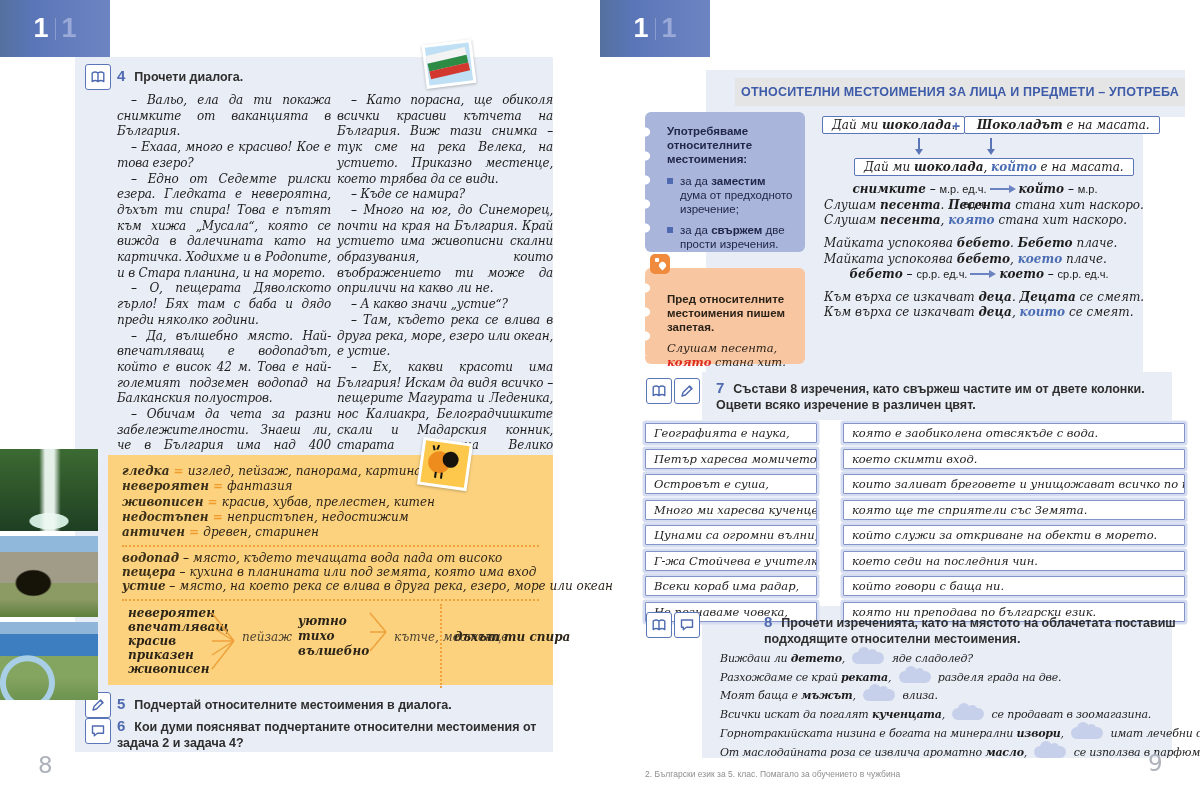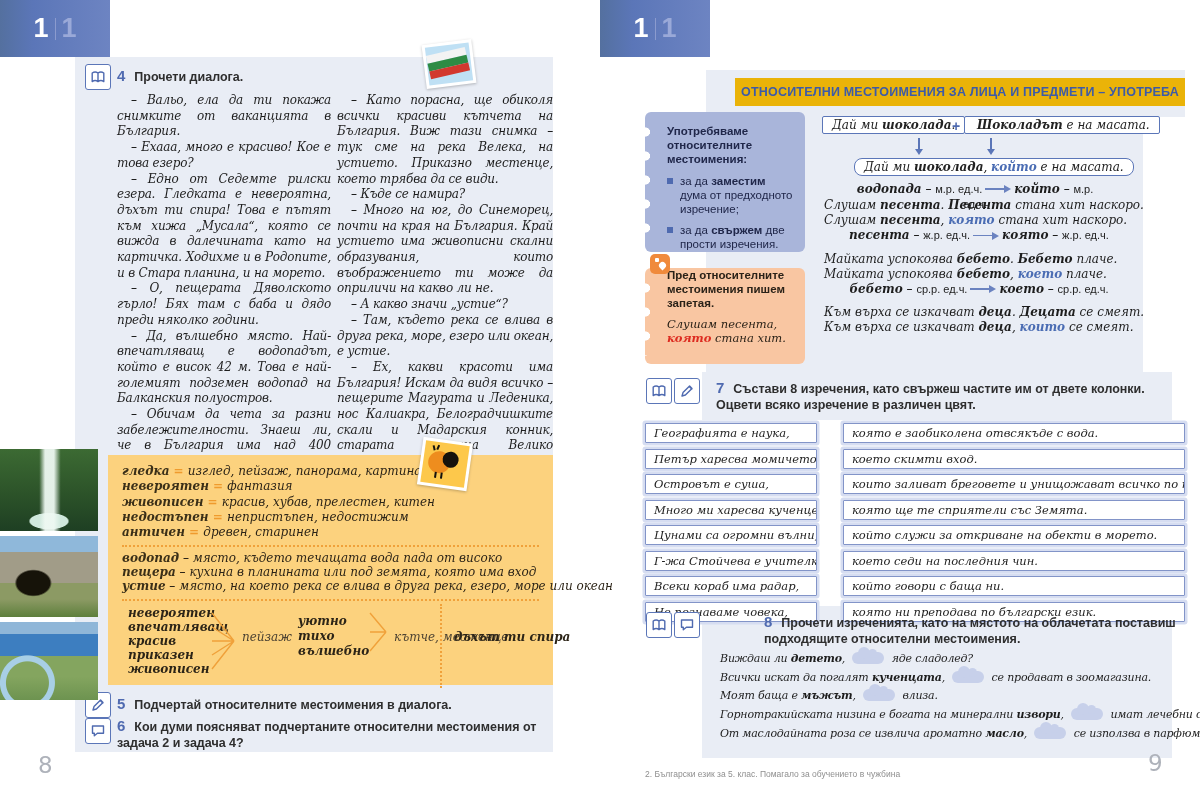--- a/index.html
+++ b/index.html
@@ -60,31 +60,31 @@
   .bird-inner{position:relative;width:100%;height:100%;background:#fdc84b;overflow:hidden;}
   .bird-body{position:absolute;left:5px;top:9px;width:22px;height:22px;background:#ee8d1e;border-radius:50%;}
   .bird-head{position:absolute;left:19px;top:8px;width:16px;height:16px;background:#16120c;border-radius:50%;}
   .bird-leg{position:absolute;width:2px;height:6px;background:#16120c;top:30px;}
   .bird-tuft{position:absolute;left:8px;top:4px;width:2px;height:5px;background:#16120c;transform:rotate(-20deg);}
   .bird-tuft2{position:absolute;left:12px;top:3px;width:2px;height:5px;background:#16120c;transform:rotate(15deg);}
   
   .pagenum{position:absolute;font-family:"DejaVu Sans",sans-serif;font-size:23px;color:#aeb2ba;}
   .footer{position:absolute;font-size:8.5px;color:#8f8f8f;}
   
-  .title-strip{position:absolute;background:#eab308;display:flex;align-items:center;justify-content:center;
+  .title-strip{position:absolute;background:#e5e5e5;display:flex;align-items:center;justify-content:center;
     font-weight:bold;font-size:12.5px;color:#3d5ba8;letter-spacing:.2px;}
   .side-box{position:absolute;border-radius:6px;z-index:4;box-sizing:border-box;}
   .side-box::before{content:"";position:absolute;left:-4px;top:8px;bottom:8px;width:9px;
     background-image:radial-gradient(circle 4.5px at 4.5px 12px,#fff 4.3px,rgba(0,0,0,0) 4.8px);
     background-size:9px 24px;background-repeat:repeat-y;}
   .rule-box{background:#a9b5da;color:#20274a;padding:12px 10px 6px 22px;font-size:11.5px;line-height:14px;}
   .rule-intro{font-weight:bold;margin-bottom:8px;}
   .bullet-row{display:flex;margin-bottom:7px;}
   .bullet-sq{flex:0 0 auto;width:6px;height:6px;background:#4f6ab0;margin:4px 7px 0 0;}
-  .comma-box{background:#f9c6a2;color:#2b2218;padding:0 10px 6px 22px;font-size:11.5px;line-height:14px;}
+  .comma-box{background:#f9c6a2;color:#2b2218;padding:24px 10px 6px 22px;font-size:11.5px;line-height:14px;}
   .comma-rule{font-weight:bold;margin-bottom:7px;}
   .comma-ex{font-family:"DejaVu Serif",serif;font-style:italic;font-size:11.5px;line-height:14px;}
   .quote-icon{position:absolute;width:20px;height:20px;background:#f08a3c;border-radius:5px;z-index:5;}
   .quote-icon::before{content:"";position:absolute;left:5px;top:4px;width:4px;height:4px;background:#fff;border-radius:1px;}
   .quote-icon::after{content:"";position:absolute;left:9px;top:8px;width:7px;height:7px;background:#fff;
     border-radius:50% 50% 50% 0;transform:rotate(-45deg);}
   .ex-box{position:absolute;background:#fff;border:1.5px solid #5b76b8;border-radius:2px;padding:1px 9px;
     font-family:"DejaVu Serif",serif;font-style:italic;font-size:12px;white-space:nowrap;}
   .plus{position:absolute;color:#4f6ab0;font-weight:bold;font-size:14px;}
   .varr{position:absolute;width:1.5px;height:12px;background:#5b76b8;}
@@ -265,28 +265,27 @@
     <div class="side-box comma-box" style="left:645px;top:268px;width:160px;height:96px;">
       <div class="comma-rule">Пред относителните местоимения пишем запетая.</div>
       <div class="comma-ex"><span>Слушам песента,</span><span class="rd"> която</span><span> стана хит.</span></div>
     </div>
 
     <div class="ex-box" style="left:822px;top:116px;"><span>Дай ми </span><span class="b">шоколада</span><span>.</span></div>
     <div class="plus" style="left:952px;top:118px;">+</div>
     <div class="ex-box" style="left:964px;top:116px;padding-left:12px;"><span class="b">Шоколадът</span><span> е на масата.</span></div>
     <div class="varr" style="left:918px;top:138px;"></div>
     <div class="varr" style="left:990px;top:138px;"></div>
-    <div class="ex-box" style="left:854px;top:158px;border-radius:8px;"><span>Дай ми </span><span class="b">шоколада</span><span>, </span><span class="bl">който</span><span> е на масата.</span></div>
-    <div class="ex-sets morph" style="left:850px;top:182px;width:250px;"><span class="b">водопада</span><span> – </span><span class="sans">м.р. ед.ч.</span><span class="larr"></span><span class="b">който</span><span> – </span><span class="sans">м.р. ед.ч.</span></div>
+    <div class="ex-box" style="left:854px;top:158px;"><span>Дай ми </span><span class="b">шоколада</span><span>, </span><span class="bl">който</span><span> е на масата.</span></div>
+    <div class="ex-sets morph" style="left:850px;top:182px;width:250px;"><span class="b">снимките</span><span> – </span><span class="sans">м.р. ед.ч.</span><span class="larr"></span><span class="b">който</span><span> – </span><span class="sans">м.р. ед.ч.</span></div>
 
     <div class="ex-sets" style="left:824px;top:198px;width:310px;">
       <div class="ex-set">
         <div><span>Слушам </span><span class="b">песента</span><span>. </span><span class="b">Песента</span><span> стана хит наскоро.</span></div>
         <div><span>Слушам </span><span class="b">песента</span><span>, </span><span class="bl">която</span><span> стана хит наскоро.</span></div>
-        <div class="morph"><span class="b">песента</span><span> – </span><span class="sans">ж.р. ед.ч.</span><span class="larr"></span><span class="b">която</span><span> – </span><span class="sans">ж.р. ед.ч.</span></div>
       </div>
       <div class="ex-set">
         <div><span>Майката успокоява </span><span class="b">бебето</span><span>. </span><span class="b">Бебето</span><span> плаче.</span></div>
         <div><span>Майката успокоява </span><span class="b">бебето</span><span>, </span><span class="bl">което</span><span> плаче.</span></div>
         <div class="morph"><span class="b">бебето</span><span> – </span><span class="sans">ср.р. ед.ч.</span><span class="larr"></span><span class="b">което</span><span> – </span><span class="sans">ср.р. ед.ч.</span></div>
       </div>
       <div class="ex-set">
         <div><span>Към върха се изкачват </span><span class="b">деца</span><span>. </span><span class="b">Децата</span><span> се смеят.</span></div>
         <div><span>Към върха се изкачват </span><span class="b">деца</span><span>, </span><span class="bl">които</span><span> се смеят.</span></div>
       </div>
@@ -349,22 +348,23 @@
     <div class="icon-box" style="left:674px;top:612px;">
       <svg width="16" height="16" viewBox="0 0 16 16">
         <path d="M2.5 3h11v7.2H7.4L4.3 12.7v-2.5H2.5V3z"></path>
       </svg>
     </div>
     <div class="task-head" style="left:716px;top:614px;width:450px;margin-left:48px;">
       <span class="tnum">8</span><span>Прочети изреченията, като на мястото на облачетата поставиш подходящите относителни местоимения.</span>
     </div>
     <div class="sentences" style="left:720px;top:650px;width:452px;">
       <div><span>Виждаш ли </span><span class="b">детето</span><span>, </span><span class="cloud"></span><span> яде сладолед?</span></div>
+      <div><span>Разхождаме се край </span><span class="b">реката</span><span>, </span><span class="cloud"></span><span> разделя града на две.</span></div>
+      <div><span>Моят баща е </span><span class="b">мъжът</span><span>, </span><span class="cloud"></span><span> влиза.</span></div>
       <div><span>Всички искат да погалят </span><span class="b">кученцата</span><span>, </span><span class="cloud"></span><span> се продават в зоомагазина.</span></div>
-      <div><span>Моят баща е </span><span class="b">мъжът</span><span>, </span><span class="cloud"></span><span> влиза.</span></div>
       <div><span>Горнотракийската низина е богата на минерални </span><span class="b">извори</span><span>, </span><span class="cloud"></span><span> имат лечебни свойства.</span></div>
       <div><span>От маслодайната роза се извлича ароматно </span><span class="b">масло</span><span>, </span><span class="cloud"></span><span> се използва в парфюмерията.</span></div>
     </div>
 
     <div class="footer" style="left:645px;top:769px;">2. Български език за 5. клас. Помагало за обучението в чужбина</div>
     <div class="pagenum" style="left:1148px;top:750px;">9</div>
   </div>
 </div>
 
 </body></html>

